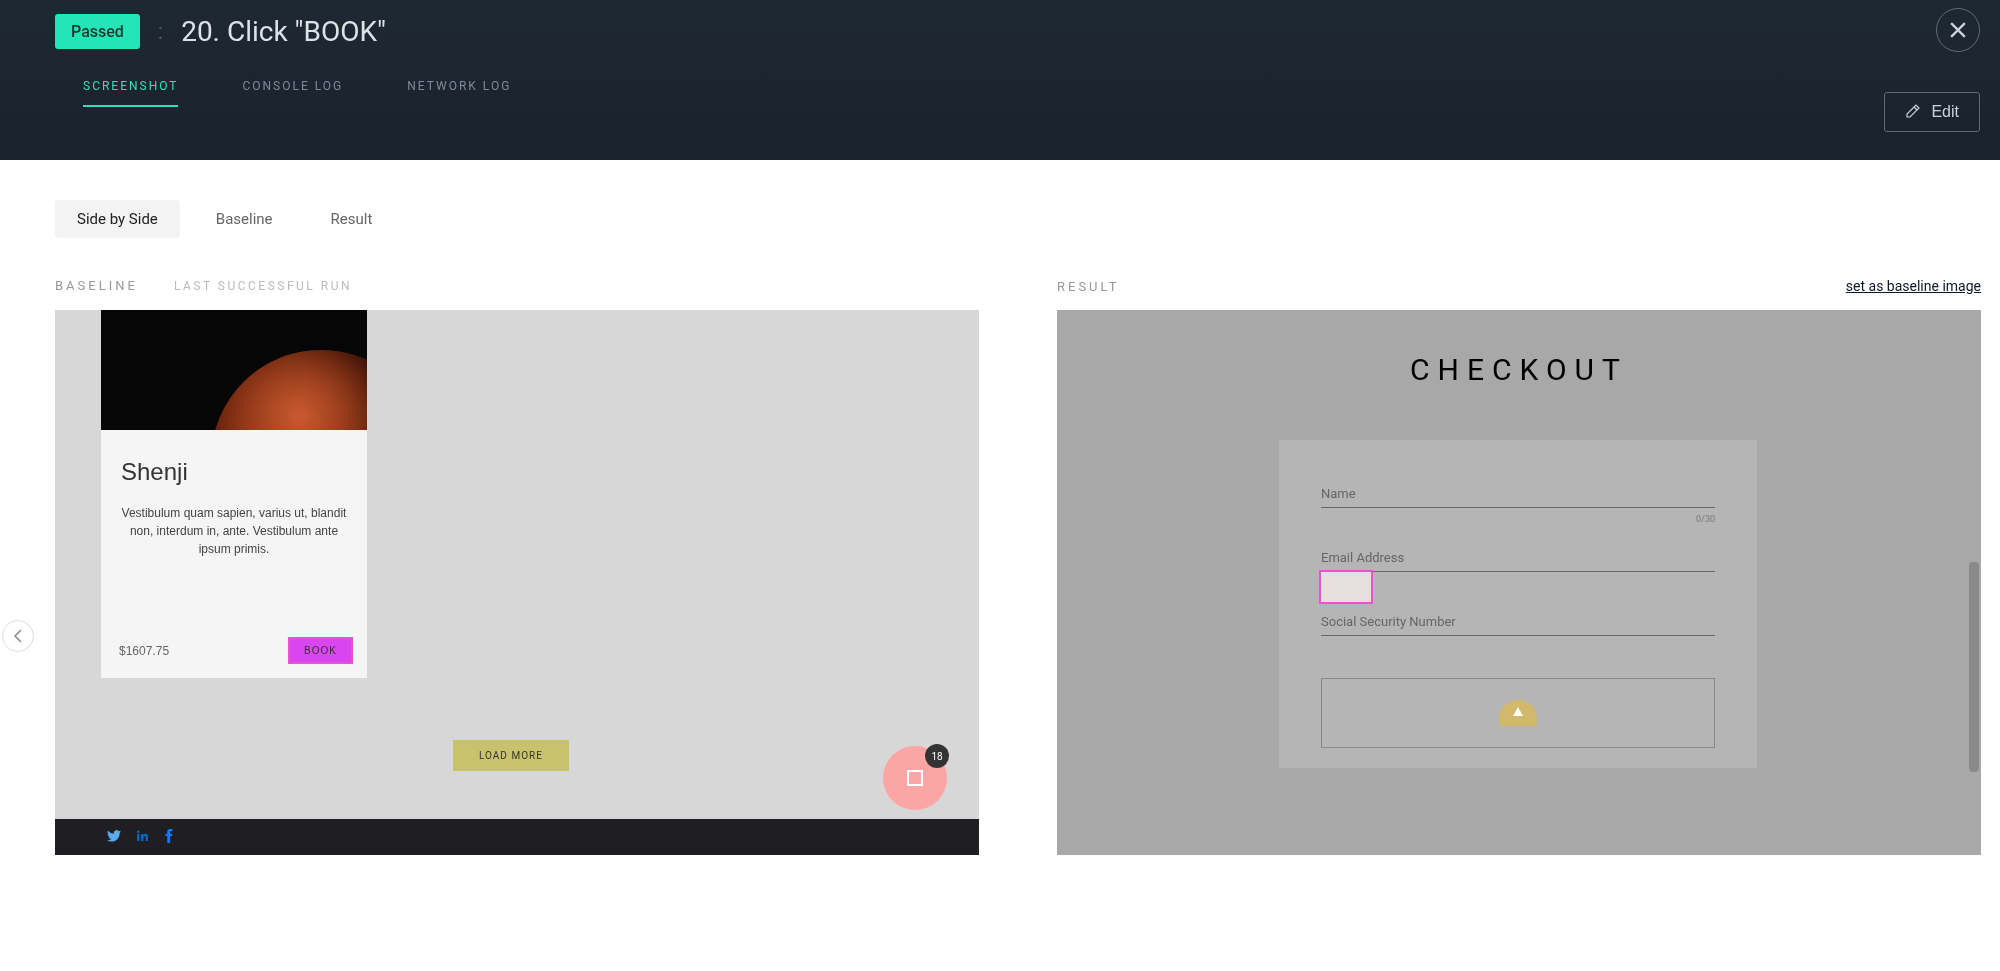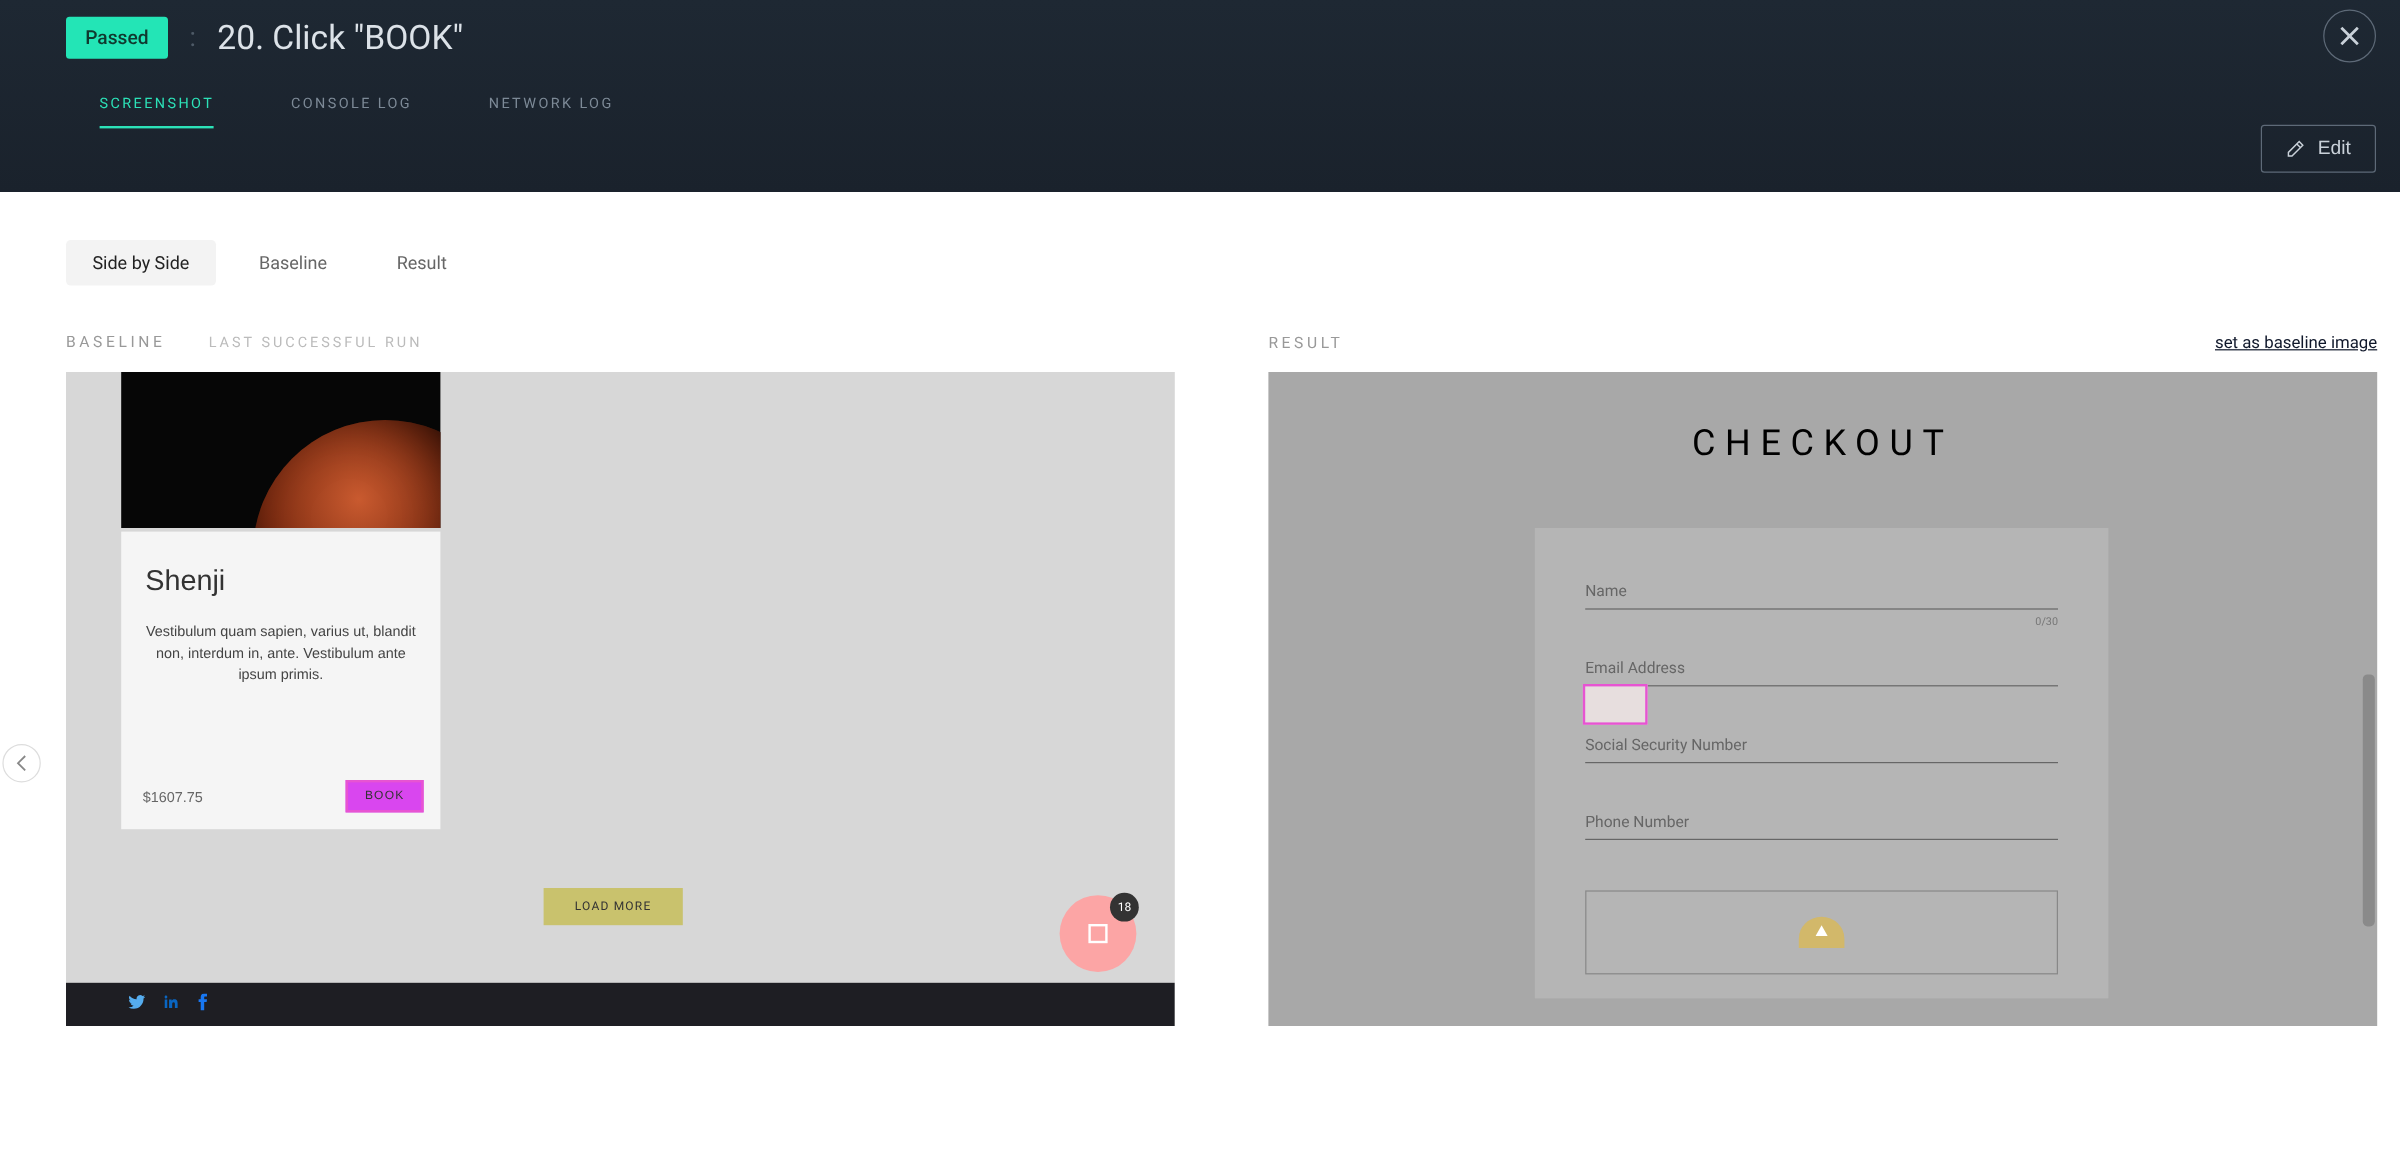--- a/index.html
+++ b/index.html
@@ -61,30 +61,30 @@
     }
 
     .step-title {
       font-size: 28px;
       font-weight: 400;
       color: #dce2e8;
     }
 
     .edit-button {
       position: absolute;
-      top: 104px;
+      top: 92px;
       right: 20px;
       background: transparent;
       border: 1px solid #5e6a78;
       color: #c9d1d9;
       padding: 10px 20px;
       border-radius: 3px;
       font-size: 16px;
       display: flex;
-      align-items: center;
+      align-items: flex-start;
       gap: 10px;
     }
     .edit-button svg { width: 16px; height: 16px; }
 
     .close-button {
       position: absolute;
       top: 8px;
       right: 20px;
       width: 44px;
       height: 44px;
@@ -229,21 +229,21 @@
       position: absolute;
       width: 220px; height: 220px;
       border-radius: 50%;
       background: radial-gradient(circle at 40% 30%, #c95a2f 0%, #7b2a10 40%, #1a0804 70%, #000 100%);
       top: 40px; left: 110px;
       box-shadow: inset -30px -30px 60px #000;
     }
 
     .card {
       position: absolute;
-      top: 133px;
+      top: 120px;
       left: 46px;
       width: 266px;
       height: 248px;
       background: #f5f5f5;
       padding: 28px 20px 16px 20px;
       font-family: sans-serif;
       color: #333;
     }
     .card-title {
       font-size: 24px;
@@ -534,24 +534,20 @@
             <span class="form-counter">0/30</span>
           </div>
           <div class="form-field">
             <span class="form-label">Email Address</span>
             <div class="form-underline"></div>
           </div>
           <div class="form-field">
             <span class="form-label">Social Security Number</span>
             <div class="form-underline"></div>
           </div>
-          <div class="form-field">
-            <span class="form-label">Phone Number</span>
-            <div class="form-underline"></div>
-          </div>
           <div class="upload-box">
             <div class="upload-icon"></div>
           </div>
 
           <div class="email-highlight"></div>
         </div>
 
         <div class="result-scrollbar"></div>
       </div>
     </div>

